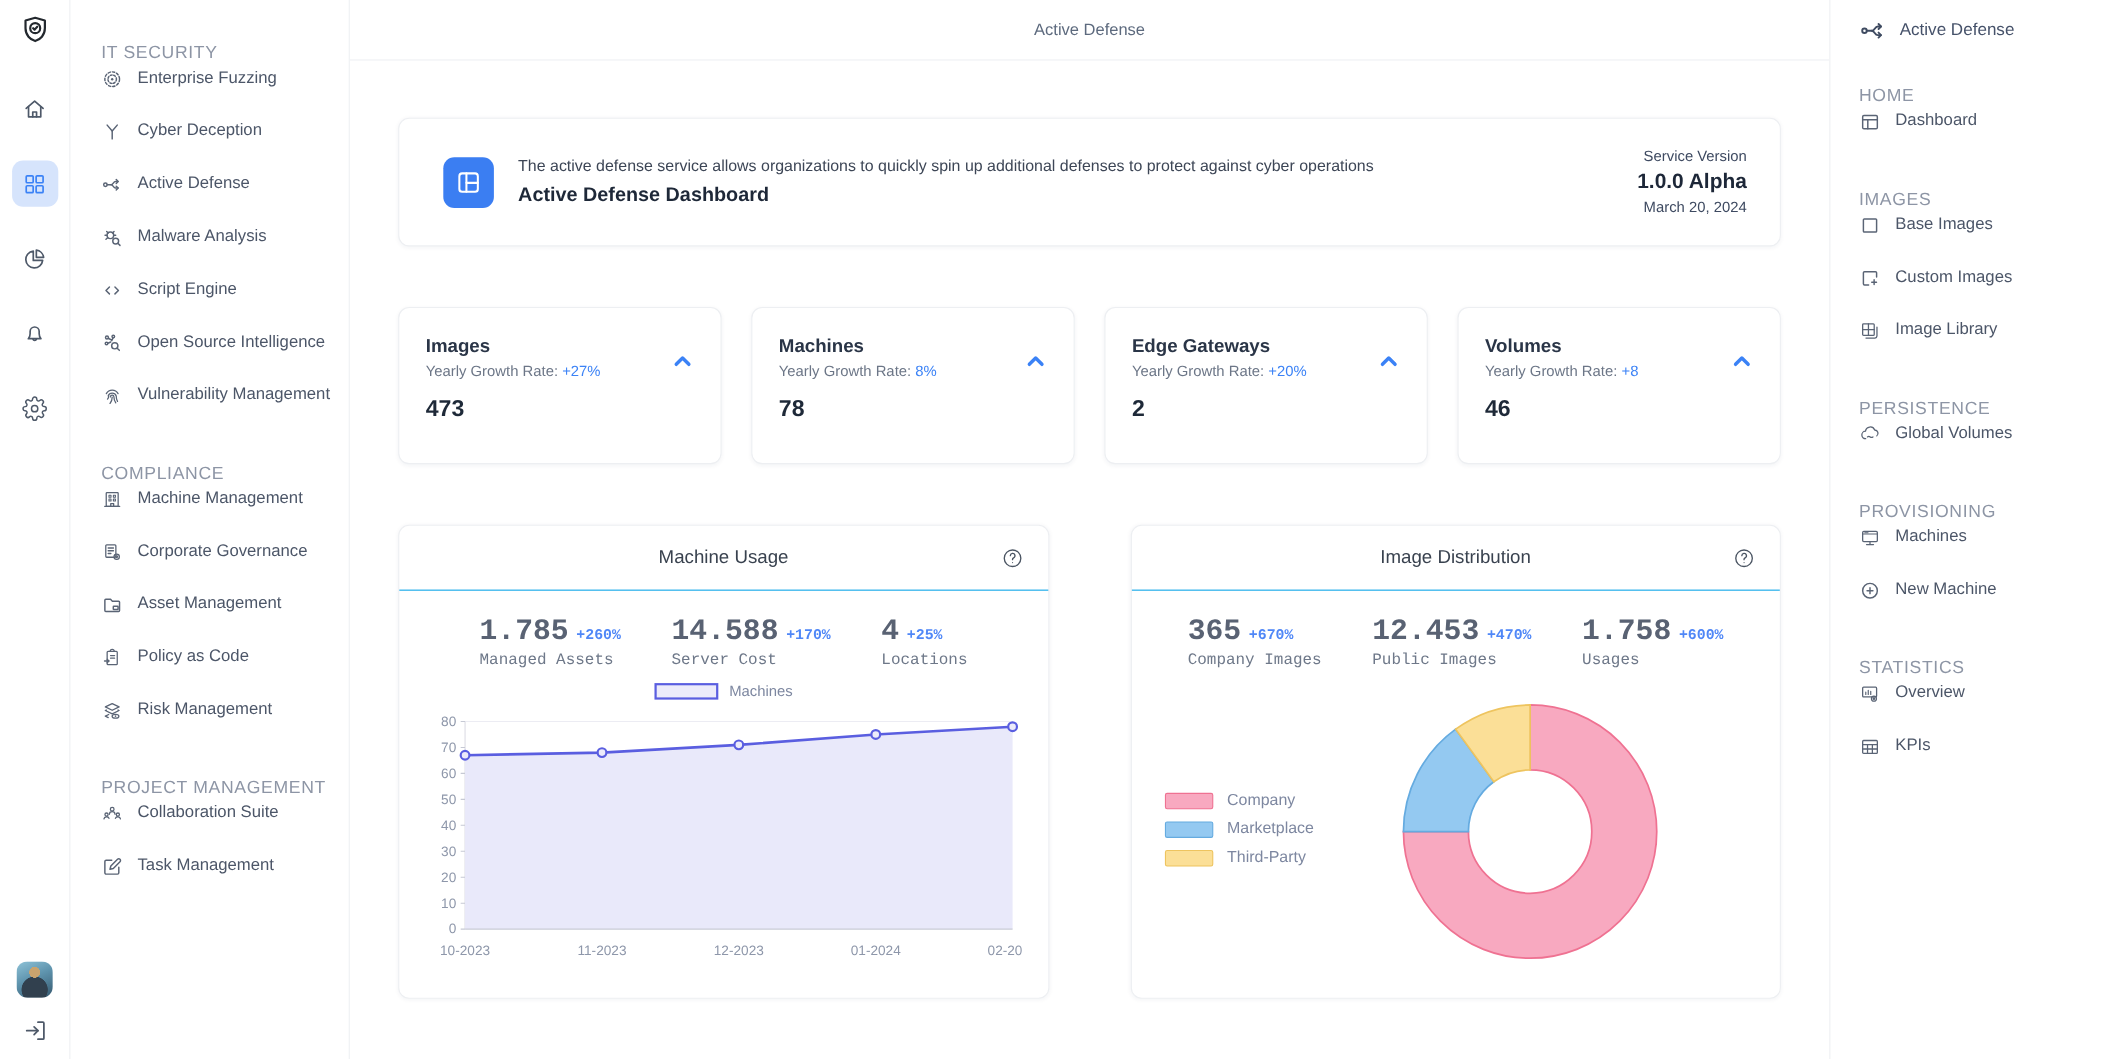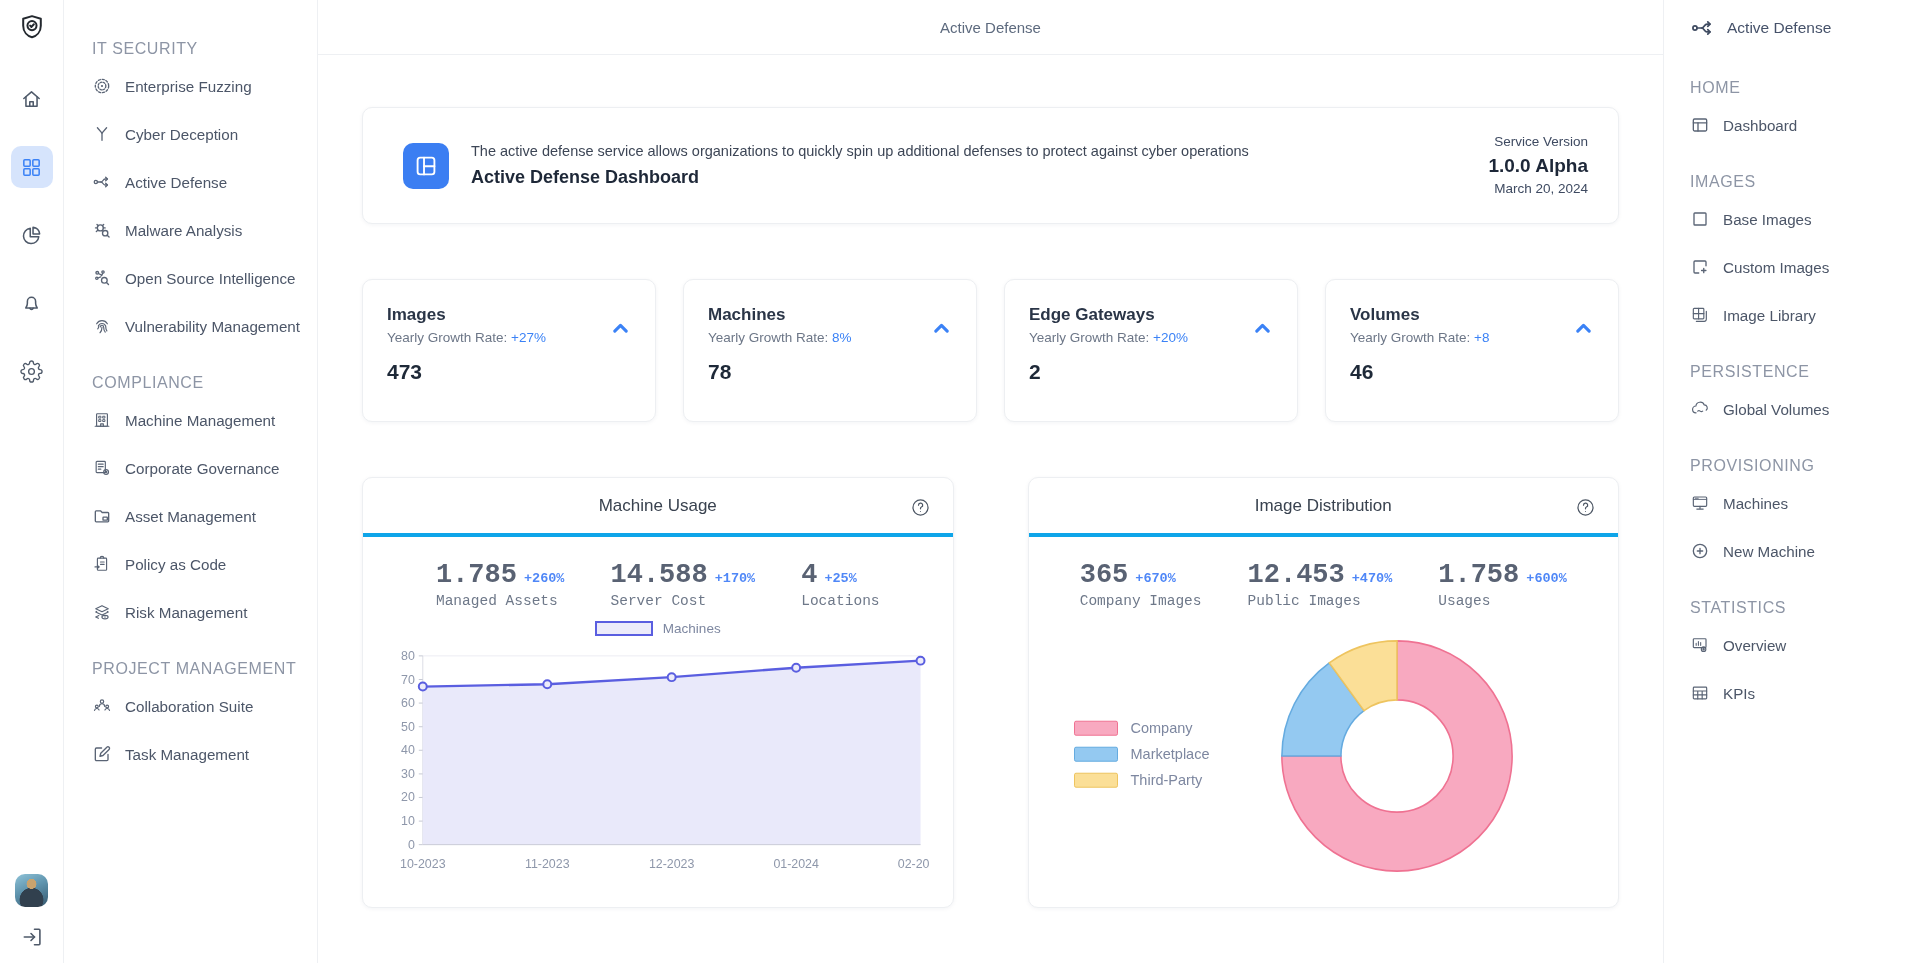--- a/index.html
+++ b/index.html
@@ -21,21 +21,21 @@
     cursor:pointer; }
   .rail .logout { width:24px; height:24px; color:#4e5969; cursor:pointer; }
 
   
   .sb-left  { width:254px; flex:0 0 254px; border-right:1px solid #eef0f3; padding:16px 8px 0 18px; overflow:hidden; }
   .sb-right { width:257px; flex:0 0 257px; border-left:1px solid #eef0f3; padding:0 8px 0 0; overflow:hidden; }
   .sb-head { height:55px; display:flex; align-items:center; gap:11px; padding-left:26px; color:#46526a; font-size:15.5px; }
   .sb-head .icon { width:26px; height:26px; color:#3f4b61; }
   .sec-label { font-size:16px; color:#8d95a5; letter-spacing:.6px; margin:24px 0 4px 10px; }
   .sb-right .sec-label { margin-left:26px; }
-  .side-item { display:flex; align-items:center; gap:13px; height:48px; padding-left:10px; border-radius:8px; cursor:pointer; }
+  .side-item { display:flex; align-items:flex-start; gap:13px; height:48px; padding-left:10px; border-radius:8px; cursor:pointer; }
   .sb-right .side-item { padding-left:26px; }
   .side-item .icon { width:20px; height:20px; color:#5a6475; flex:0 0 20px; }
   .side-label { font-size:15.2px; color:#4c5668; white-space:nowrap; }
   .icon svg { width:100%; height:100%; display:block; }
 
   
   .main { flex:1; display:flex; flex-direction:column; min-width:0; }
   .main-head { height:55px; flex:0 0 55px; border-bottom:1px solid #eef0f3; display:flex; align-items:center; justify-content:center; color:#5d6a7e; font-size:15px; }
   .content { padding:52px 44px 0; }
 
@@ -56,37 +56,37 @@
   .stat-card { flex:1; height:143px; padding:25px 24px 0; position:relative; }
   .stat-title { font-size:17px; font-weight:700; color:#2a3547; }
   .stat-growth { font-size:13.5px; color:#6c7687; margin-top:5px; }
   .stat-growth .delta { color:#3b82f6; }
   .stat-value { font-size:21px; font-weight:800; color:#1e2938; margin-top:15px; }
   .chev { position:absolute; right:22px; top:36px; width:25px; height:25px; color:#3b82f6; cursor:pointer; }
 
   
   .charts-row { display:flex; gap:74px; margin-top:55px; }
   .chart-card { flex:1; height:431px; display:flex; flex-direction:column; }
-  .chart-head { height:59px; flex:0 0 59px; border-bottom:4px solid #0ea5e9; display:flex; align-items:center; justify-content:center; position:relative; }
+  .chart-head { height:59px; flex:0 0 59px; border-bottom:1px solid #0ea5e9; display:flex; align-items:center; justify-content:center; position:relative; }
   .chart-title { font-size:17px; font-weight:500; color:#39424f; }
   .help { position:absolute; right:22px; top:19px; width:21px; height:21px; color:#4b5563; cursor:pointer; }
   .chart-stats { display:flex; justify-content:center; gap:46px; padding:23px 10px 2px;font-family:Liberation Mono, monospace; }
   .cs-top { display:flex; align-items:baseline; }
   .cs-val { font-size:27px; font-weight:700; color:#596273; }
   .cs-delta { font-size:13.5px; font-weight:700; color:#4f87f7; margin-left:7px; }
   .cs-label { font-size:14.5px; color:#6e7889; margin-top:3px; }
 
   .line-legend { display:flex; align-items:center; justify-content:center; margin:10px 0 0; }
   .legend-swatch { width:58px; height:15px; background:#ecebfa; border:2px solid #5a5ee0; margin-right:10px; }
   .legend-label { font-size:13.5px; color:#7d87a0; }
   .line-wrap { padding:2px 24px 0; }
   .line-wrap svg { width:100%; display:block; }
   svg text.ax { font-size:12.5px; fill:#8e97aa; font-family:"Liberation Sans", sans-serif; }
 
-  .donut-body { position:relative; flex:1;margin-left:15px; }
+  .donut-body { position:relative; flex:1; }
   .donut-legend { position:absolute; left:30px; top:50%; transform:translateY(-56%); }
   .dl-item { display:flex; align-items:center; margin:10px 0; }
   .dl-swatch { width:44px; height:15px; border-radius:2px; margin-right:13px; border:1.5px solid; }
   .dl-label { font-size:14.5px; color:#7d87a0; }
   .donut-svg { position:absolute; left:61.5%; top:49%; transform:translate(-50%,-50%); width:246px; height:246px; }
   .donut-svg svg { width:100%; height:100%; }
 </style>
 </head>
 <body>
 
@@ -183,20 +183,29 @@
       <div class="side-item">
         <span class="icon">
           <svg viewBox="0 0 24 24" fill="none" stroke="currentColor" stroke-width="1.6" stroke-linecap="round" stroke-linejoin="round">
             <circle cx="10" cy="9.5" r="3.6"></circle>
             <path d="M7.6 6.9 6 5.3M12.4 6.9 14 5.3M6.4 9.5H4.2M7 12.2l-1.8 1.6M15.8 9.5h-2.2"></path>
             <circle cx="15.8" cy="15.8" r="3.2"></circle>
             <path d="m18.2 18.2 2.3 2.3"></path>
           </svg>
         </span>
         <span class="side-label">Malware Analysis</span>
+      </div>
+      <div class="side-item">
+        <span class="icon">
+          <svg viewBox="0 0 24 24" fill="none" stroke="currentColor" stroke-width="1.6" stroke-linecap="round" stroke-linejoin="round">
+            <path d="m9 8.2-3.8 3.8L9 15.8"></path>
+            <path d="m15 8.2 3.8 3.8L15 15.8"></path>
+          </svg>
+        </span>
+        <span class="side-label">Script Engine</span>
       </div>
       <div class="side-item">
         <span class="icon">
           <svg viewBox="0 0 24 24" fill="none" stroke="currentColor" stroke-width="1.6" stroke-linecap="round" stroke-linejoin="round">
             <circle cx="6.3" cy="5.8" r="1.6"></circle>
             <circle cx="13.2" cy="4.8" r="1.4"></circle>
             <circle cx="5.8" cy="12.3" r="1.4"></circle>
             <path d="m7.8 6.6 3.6 2M7.2 12l3.2-1.3M12.9 6.2l-1.4 3"></path>
             <circle cx="14.8" cy="14.8" r="3.4"></circle>
             <path d="m17.4 17.4 2.4 2.4"></path>

